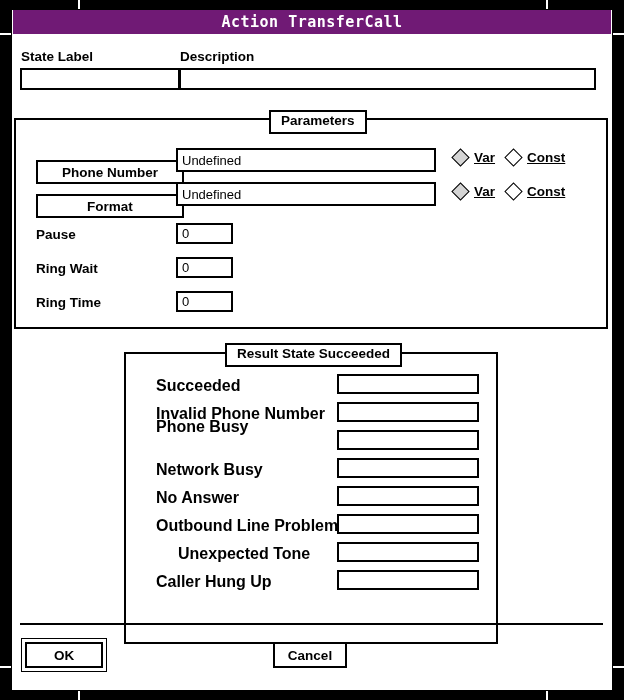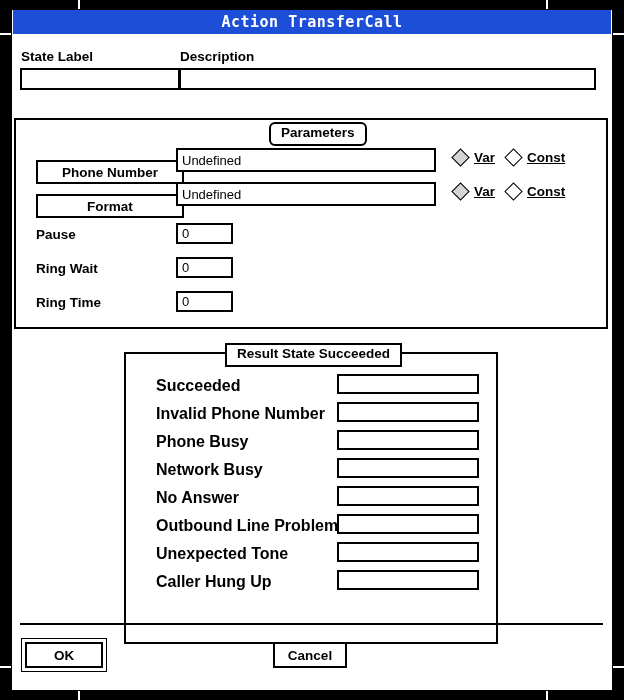--- a/index.html
+++ b/index.html
@@ -31,21 +31,21 @@
   .notch-l-t { left: 0;     top: 33px; width: 11px;height: 2px; }
   .notch-l-b { left: 0;     top: 666px;width: 11px;height: 2px; }
   .notch-r-t { left: 613px; top: 33px; width: 11px;height: 2px; }
   .notch-r-b { left: 613px; top: 666px;width: 11px;height: 2px; }
 
   
   .titlebar {
     position: absolute;
     left: 12px; top: 10px;
     width: 600px; height: 24px;
-    background: #1d4ed8;
+    background: #701a75;
     color: #ffffff;
     display: flex; align-items: center; justify-content: center;
     font-family: "DejaVu Sans Mono", monospace;
     font-size: 15px; font-weight: bold;
     letter-spacing: 0.5px;
     border-left: 1px solid #ffffff;
     border-right: 1px solid #ffffff;
   }
 
   
@@ -93,21 +93,21 @@
     background: #ffffff;
     border: 2px solid #000000;
     font-size: 13.5px; font-weight: bold;
     color: #000000;
     padding: 2px 10px 3px 10px;
     white-space: nowrap;
     line-height: 1.1;
   }
 
   #grp-params { left: 0px;  top: 84px;  width: 594px; height: 211px; }
-  #leg-params { left: 255px; top: 88px; border-radius: 6px; }
+  #leg-params { left: 255px; top: 76px; }
 
   #grp-result { left: 110px; top: 318px; width: 374px; height: 292px; }
   #leg-result { left: 211px; top: 309px; }
 
   
   .pbtn {
     position: absolute;
     background: #ffffff;
     border: 2px solid #000000;
     font-size: 13.5px; font-weight: bold;
@@ -247,29 +247,29 @@
     <div id="inp-rtime" class="field">0</div>
 
     <div id="grp-result" class="group"></div>
     <div id="leg-result" class="group-legend">Result State Succeeded</div>
 
     <div id="result-rows">
         <div class="rrow-lbl" style="top: 343px;">Succeeded</div>
         <div class="field rrow-inp" style="top: 340px;"></div>
         <div class="rrow-lbl" style="top: 371px;">Invalid Phone Number</div>
         <div class="field rrow-inp" style="top: 368px;"></div>
-        <div class="rrow-lbl" style="top: 399px;">Phone Busy</div>
+        <div class="rrow-lbl" style="top: 384px;">Phone Busy</div>
         <div class="field rrow-inp" style="top: 396px;"></div>
         <div class="rrow-lbl" style="top: 427px;">Network Busy</div>
         <div class="field rrow-inp" style="top: 424px;"></div>
         <div class="rrow-lbl" style="top: 455px;">No Answer</div>
         <div class="field rrow-inp" style="top: 452px;"></div>
         <div class="rrow-lbl" style="top: 483px;">Outbound Line Problem</div>
         <div class="field rrow-inp" style="top: 480px;"></div>
-        <div class="rrow-lbl" style="top: 511px;">Unexpected Tone</div>
+        <div class="rrow-lbl" style="top: 511px; margin-left: 22px;">Unexpected Tone</div>
         <div class="field rrow-inp" style="top: 508px;"></div>
         <div class="rrow-lbl" style="top: 539px;">Caller Hung Up</div>
         <div class="field rrow-inp" style="top: 536px;"></div>
       </div>
 
     <div class="hsep"></div>
     <div id="ring-ok" class="btn-default-ring"></div>
     <div id="btn-ok" class="btn">OK</div>
     <div id="btn-cancel" class="btn">Cancel</div>
 

